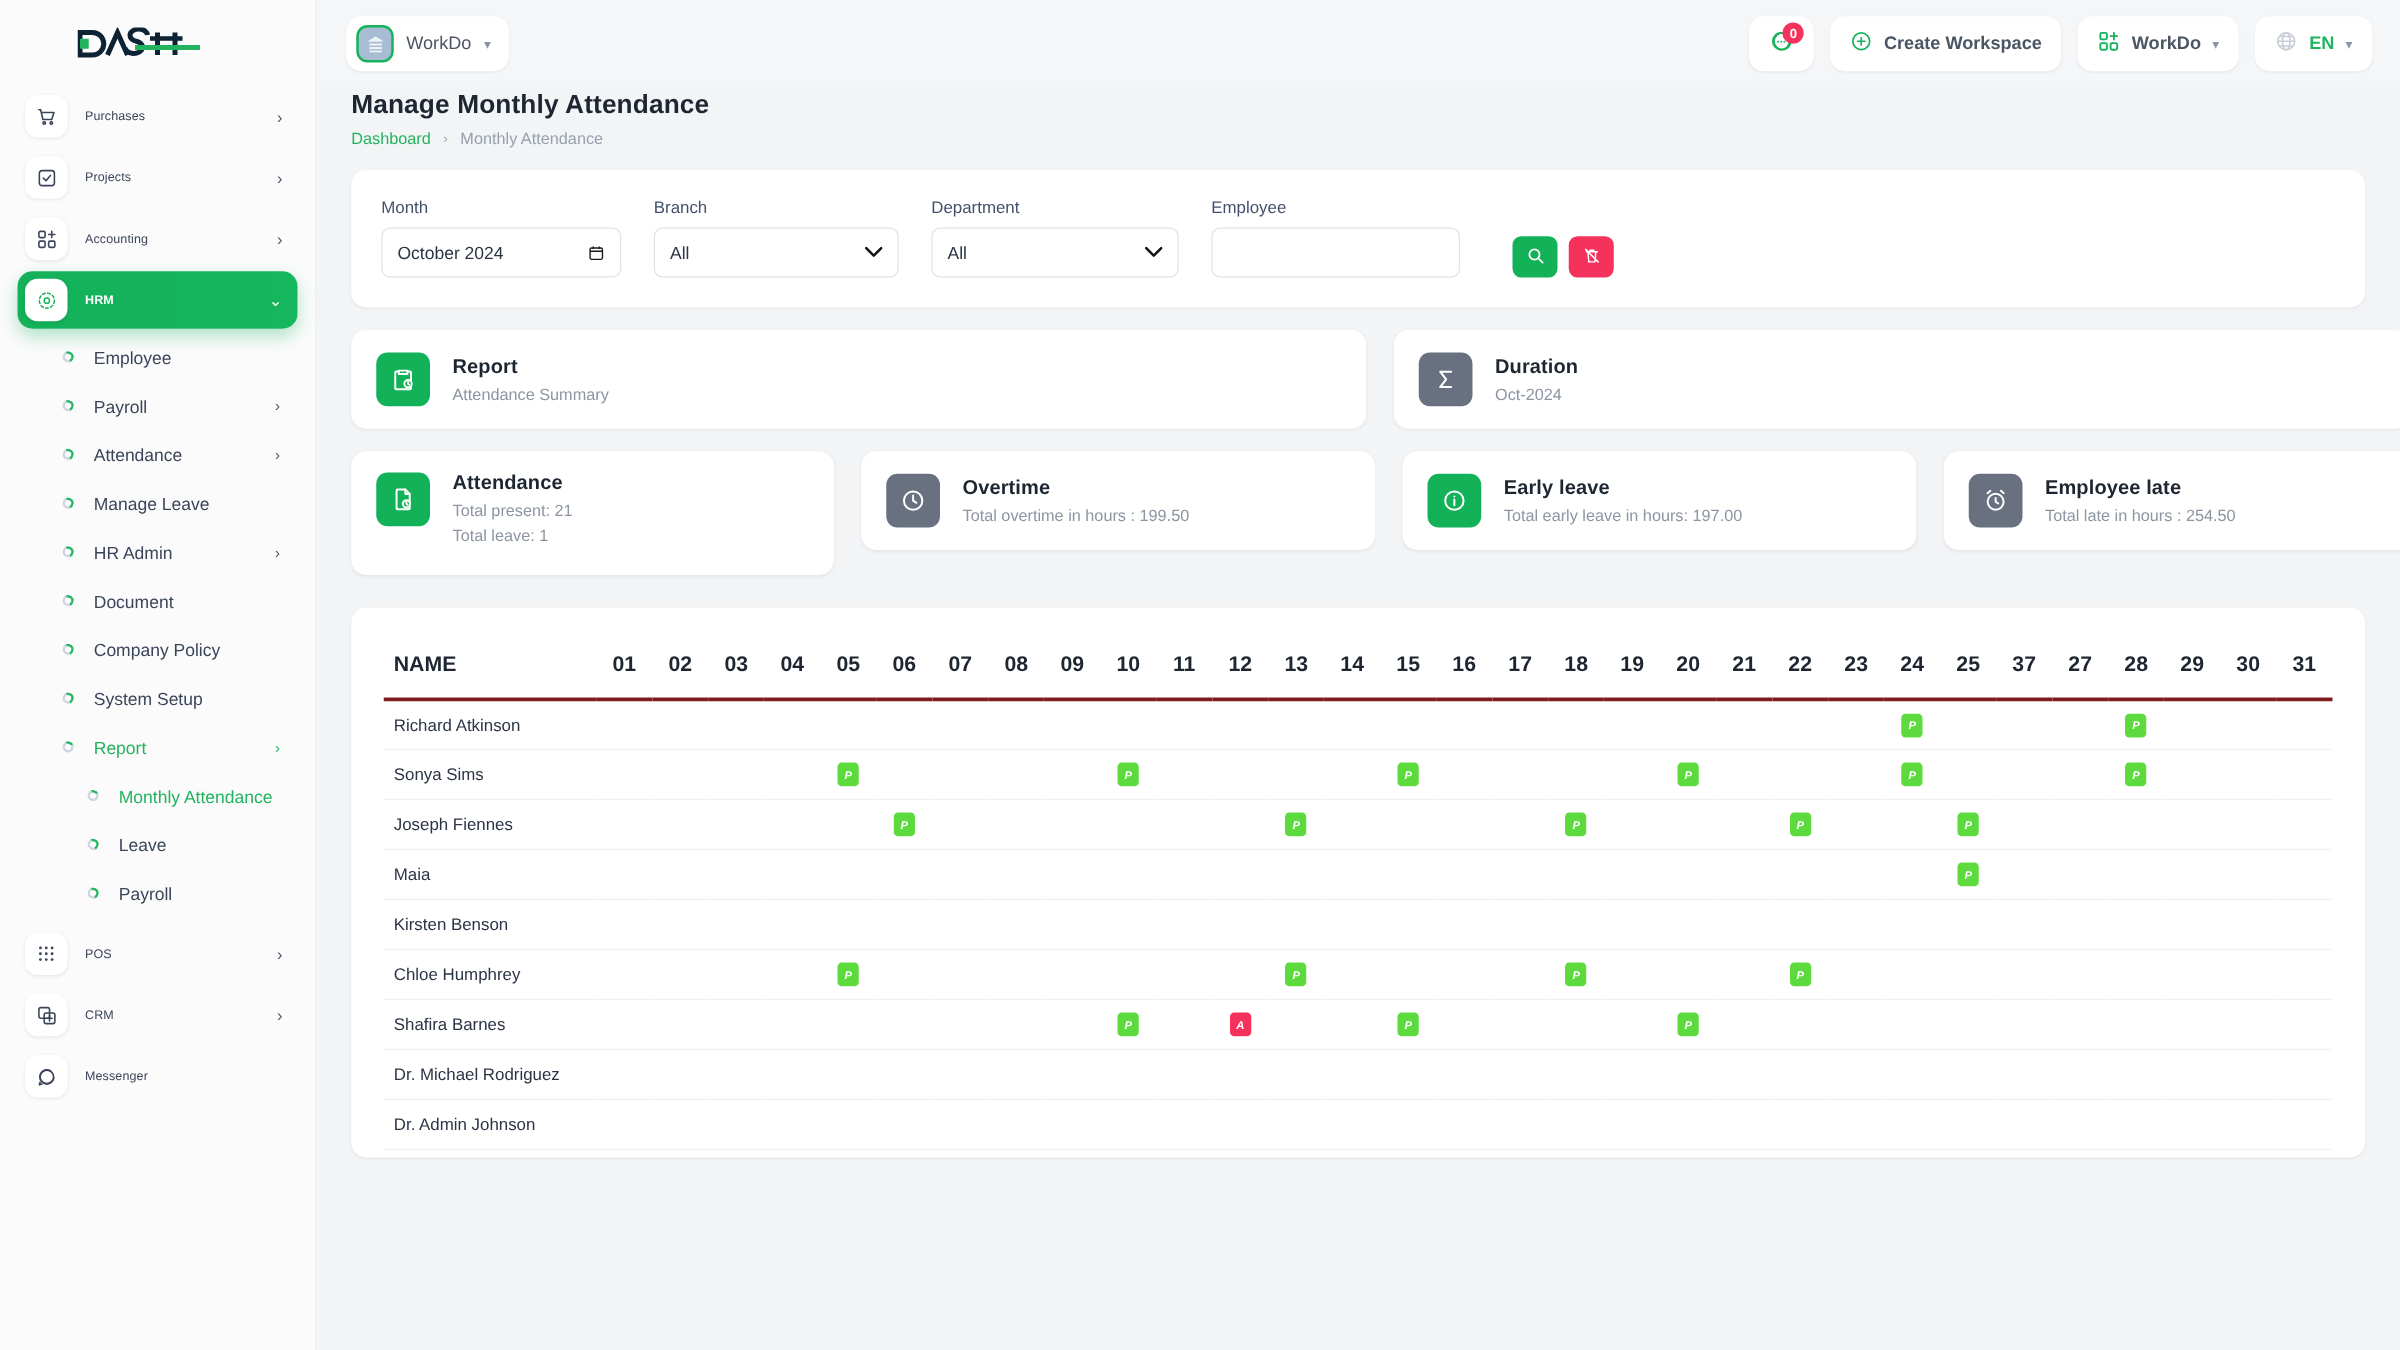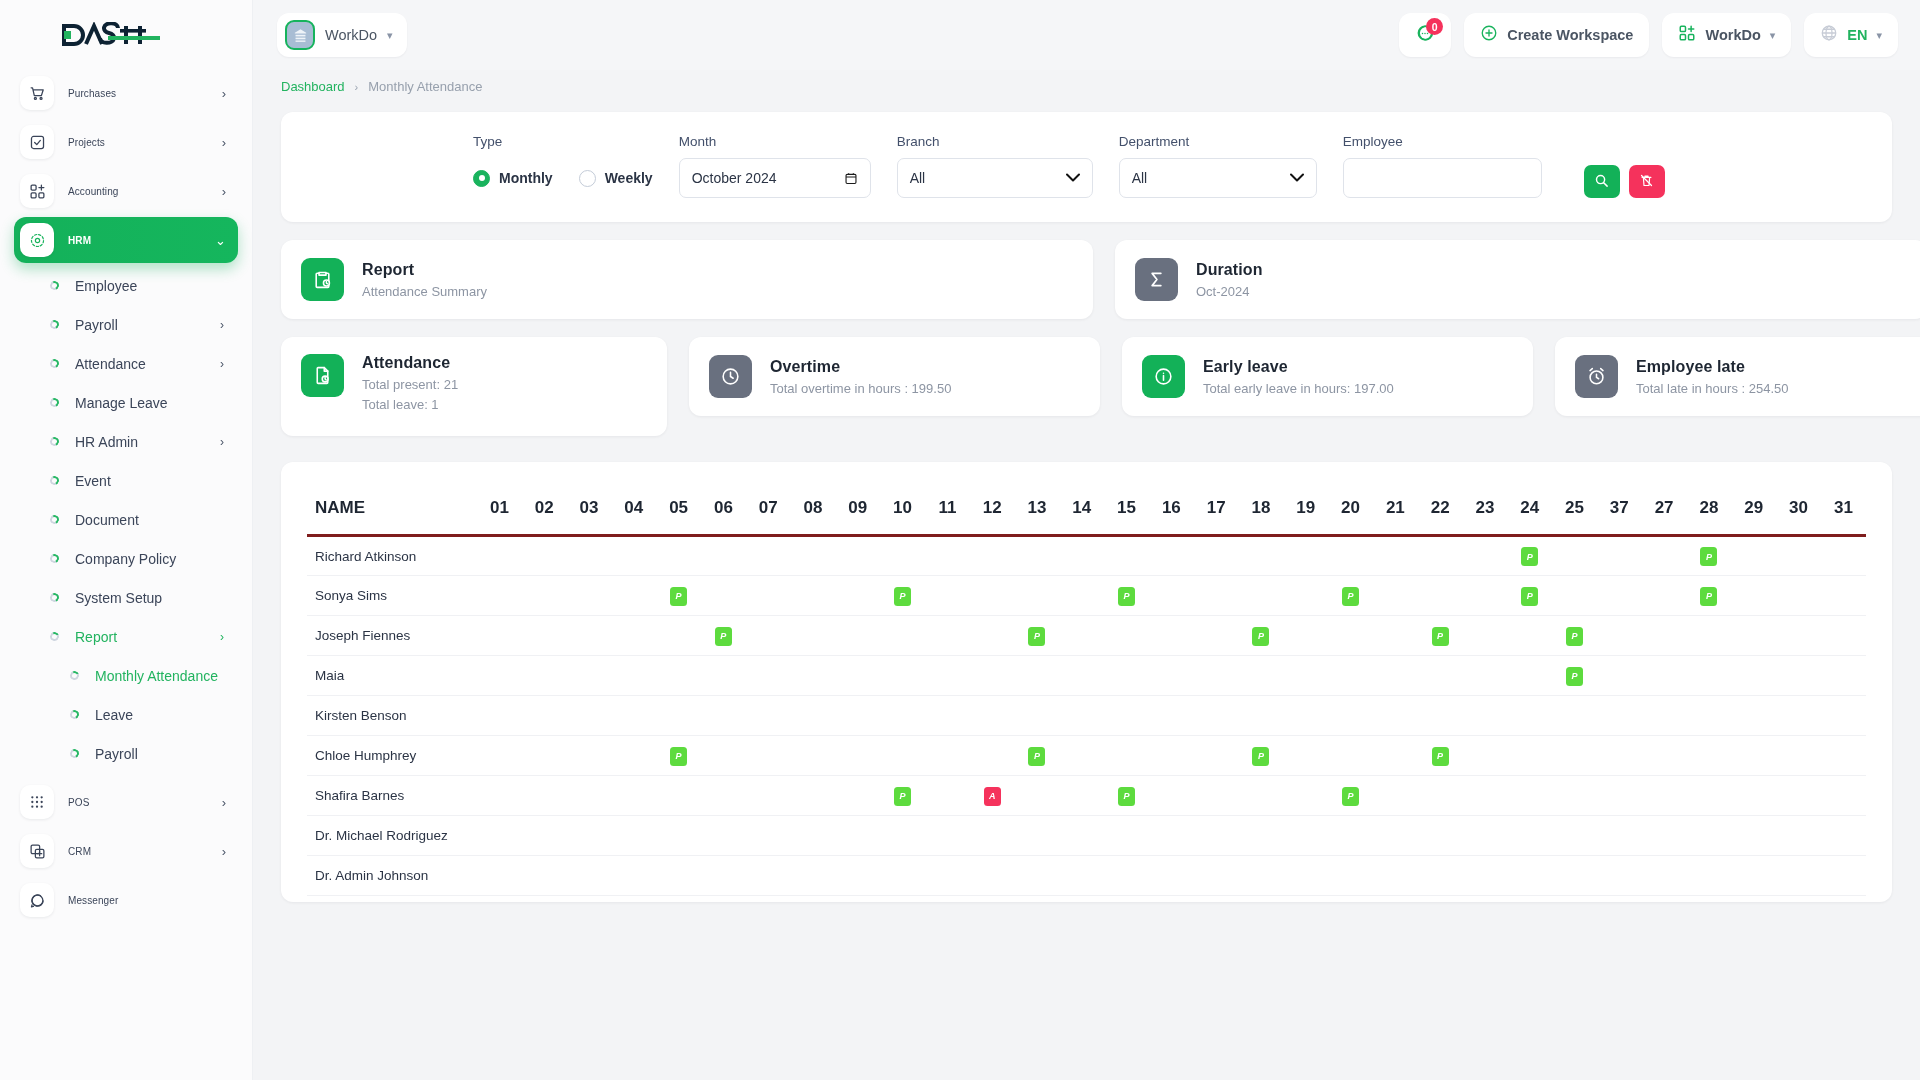--- a/index.html
+++ b/index.html
@@ -295,25 +295,20 @@
         </div>
         <div class="sub-item">
           <span class="dot"></span>
           <span class="lbl">Manage Leave</span>
           <span class="chev"></span>
         </div>
         <div class="sub-item">
           <span class="dot"></span>
           <span class="lbl">HR Admin</span>
           <span class="chev">›</span>
-        </div>
-        <div class="sub-item">
-          <span class="dot"></span>
-          <span class="lbl">Event</span>
-          <span class="chev"></span>
         </div>
         <div class="sub-item">
           <span class="dot"></span>
           <span class="lbl">Document</span>
           <span class="chev"></span>
         </div>
         <div class="sub-item">
           <span class="dot"></span>
           <span class="lbl">Company Policy</span>
           <span class="chev"></span>
@@ -450,43 +445,31 @@
                 <path d="M3 12h18M4.5 7h15M4.5 17h15"></path>
             </svg>
           </span>
           <span class="lang-txt">EN</span>
           <span class="caret">▾</span>
         </div>
       </div>
     </header>
 
     <div class="page-head">
+      <div class="page-title">Manage Monthly Attendance</div>
       <div class="crumbs">
         <a href="#">Dashboard</a>
         <span class="sep">›</span>
         <span class="cur">Monthly Attendance</span>
       </div>
     </div>
 
     <div class="content">
 
       <div class="filter-card">
-        <div class="fgroup" style="margin-left:168px;">
-          <div class="flabel">Type</div>
-          <div class="radio-row">
-            <label class="radio">
-              <span class="rad on"></span>
-              <span class="rl">Monthly</span>
-            </label>
-            <label class="radio">
-              <span class="rad"></span>
-              <span class="rl off">Weekly</span>
-            </label>
-          </div>
-        </div>
 
         <div class="fgroup">
           <div class="flabel">Month</div>
           <div class="fld w-month">
             <span class="val">October 2024</span>
             <span class="cal-ico">
               <svg width="14" height="15" viewBox="0 0 24 24" fill="none" stroke="#1b1b1b" stroke-width="1.9">
                 <rect x="3.5" y="5" width="17" height="15.5" rx="2"></rect>
                   <path d="M3.5 9.5h17M8 3v3.2M16 3v3.2"></path>
               </svg>

